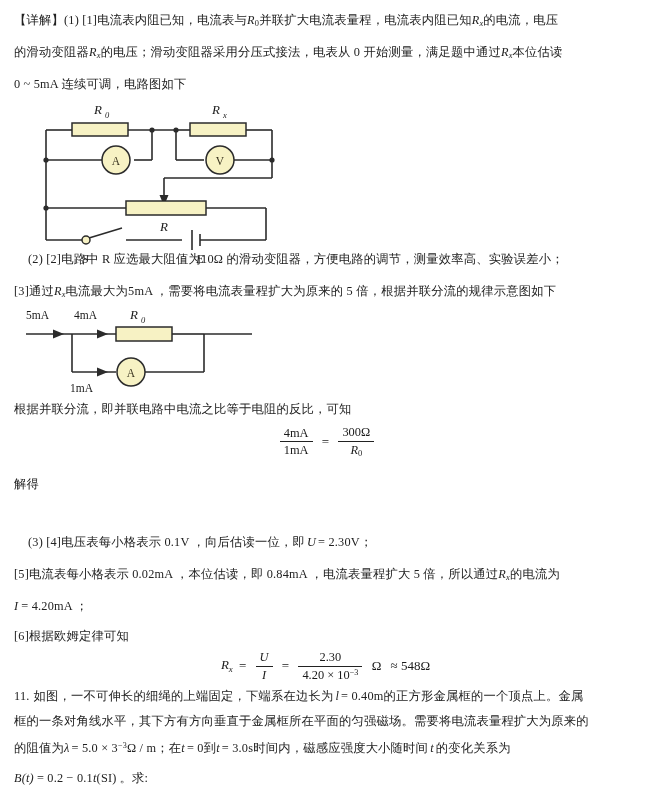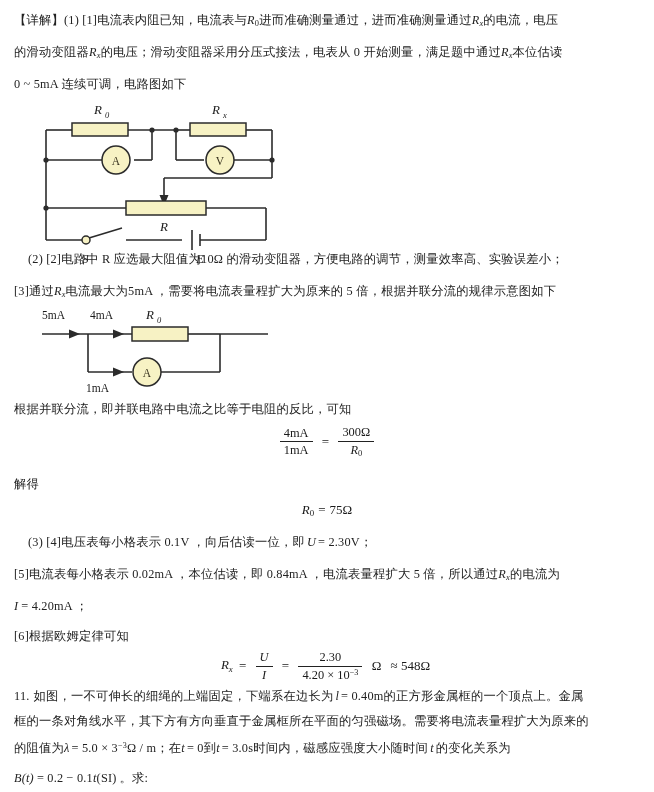--- a/index.html
+++ b/index.html
@@ -69,21 +69,21 @@
   
   .fig1 {
     position: absolute;
     left: 30px;
     top: 98px;
     width: 300px;
     height: 140px;
   }
   .fig2 {
     position: absolute;
-    left: 28px;
+    left: 12px;
     top: 306px;
     width: 270px;
     height: 90px;
   }
   svg { display: block; overflow: visible; }
   .wire { stroke: #2b2b2b; stroke-width: 1.6; fill: none; }
   .resbox { fill: #f7f2c4; stroke: #2b2b2b; stroke-width: 1.5; }
   .meter { fill: #f7f2c4; stroke: #2b2b2b; stroke-width: 1.5; }
   .dot { fill: #2b2b2b; }
   .lbl {
@@ -111,21 +111,21 @@
     font-style: normal;
     text-anchor: middle;
   }
 </style>
 </head>
 <body>
 
 <div class="page">
 
   <div class="row para noindent" style="top:14px;">
-    <span>【详解】(1) [1]</span><span>电流表内阻已知，电流表与</span><span class="it">R</span><sub class="sn">0</sub><span>进而准确测量通过，进而准确测量通过</span><span class="it">R</span><sub class="s">x</sub><span>的电流，电压</span>
+    <span>【详解】(1) [1]</span><span>电流表内阻已知，电流表与</span><span class="it">R</span><sub class="sn">0</sub><span>并联扩大电流表量程，电流表内阻已知</span><span class="it">R</span><sub class="s">x</sub><span>的电流，电压</span>
   </div>
 
   <div class="row para noindent" style="top:46px;">
     <span>的滑动变阻器</span><span class="it">R</span><sub class="s">x</sub><span>的电压；滑动变阻器采用分压式接法，电表从 0 开始测量，满足题中通过</span><span class="it">R</span><sub class="s">x</sub><span>本位估读</span>
   </div>
 
   <div class="row para noindent" style="top:78px;">
     <span>0 ~ 5mA 连续可调，电路图如下</span>
   </div>
 
@@ -236,23 +236,20 @@
     <span class="frac">
       <span class="num">300Ω</span>
       <span class="den"><span class="it">R</span><sub class="sn">0</sub></span>
     </span>
   </div>
 
   <div class="row para noindent" style="top:478px;">
     <span>解得</span>
   </div>
 
-  <div class="eq" style="top:502px;">
-    <span class="it">R</span><sub class="sn">0</sub><span style="margin:0 4px">=</span><span>75Ω</span>
-  </div>
 
   <div class="row para indent" style="top:536px;">
     <span>(3) [4]</span><span>电压表每小格表示 0.1V ，向后估读一位，即</span><span class="it" style="margin:0 2px">U</span><span>= 2.30V</span><span>；</span>
   </div>
 
   <div class="row para noindent" style="top:568px;">
     <span>[5]</span><span>电流表每小格表示 0.02mA ，本位估读，即 0.84mA ，电流表量程扩大 5 倍，所以通过</span><span class="it">R</span><sub class="s">x</sub><span>的电流为</span>
   </div>
 
   <div class="row para noindent" style="top:600px;">

